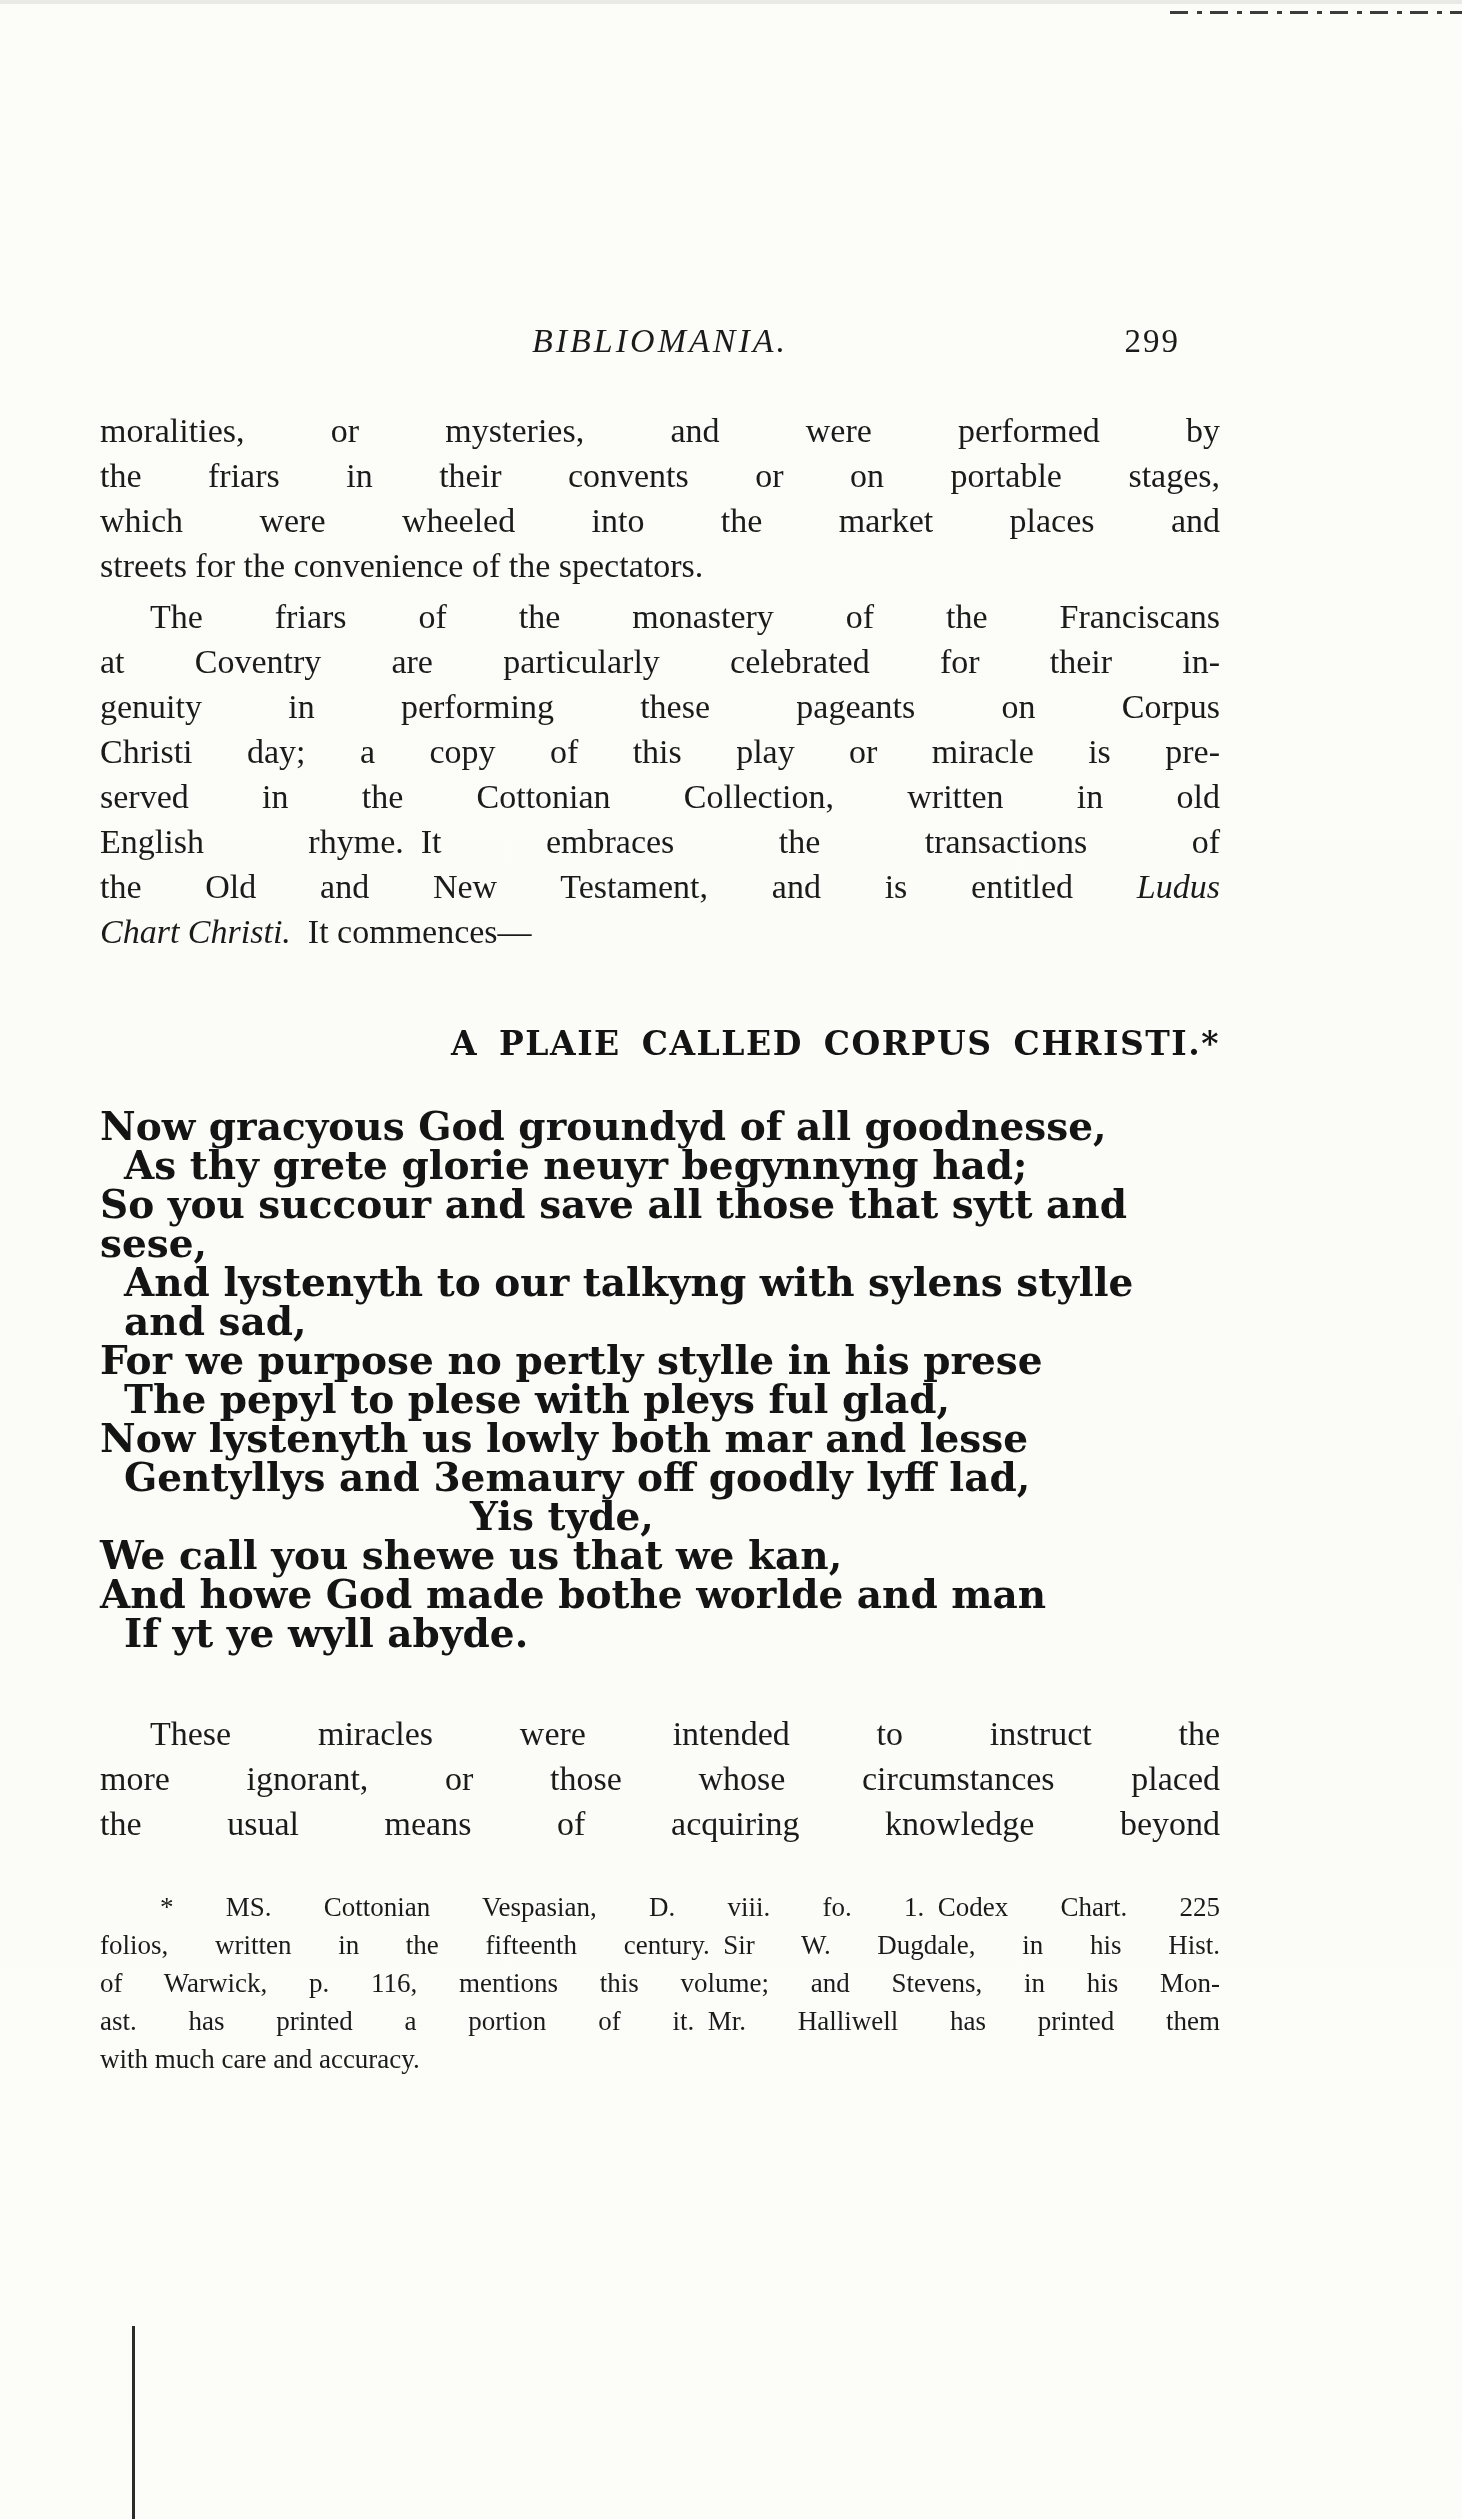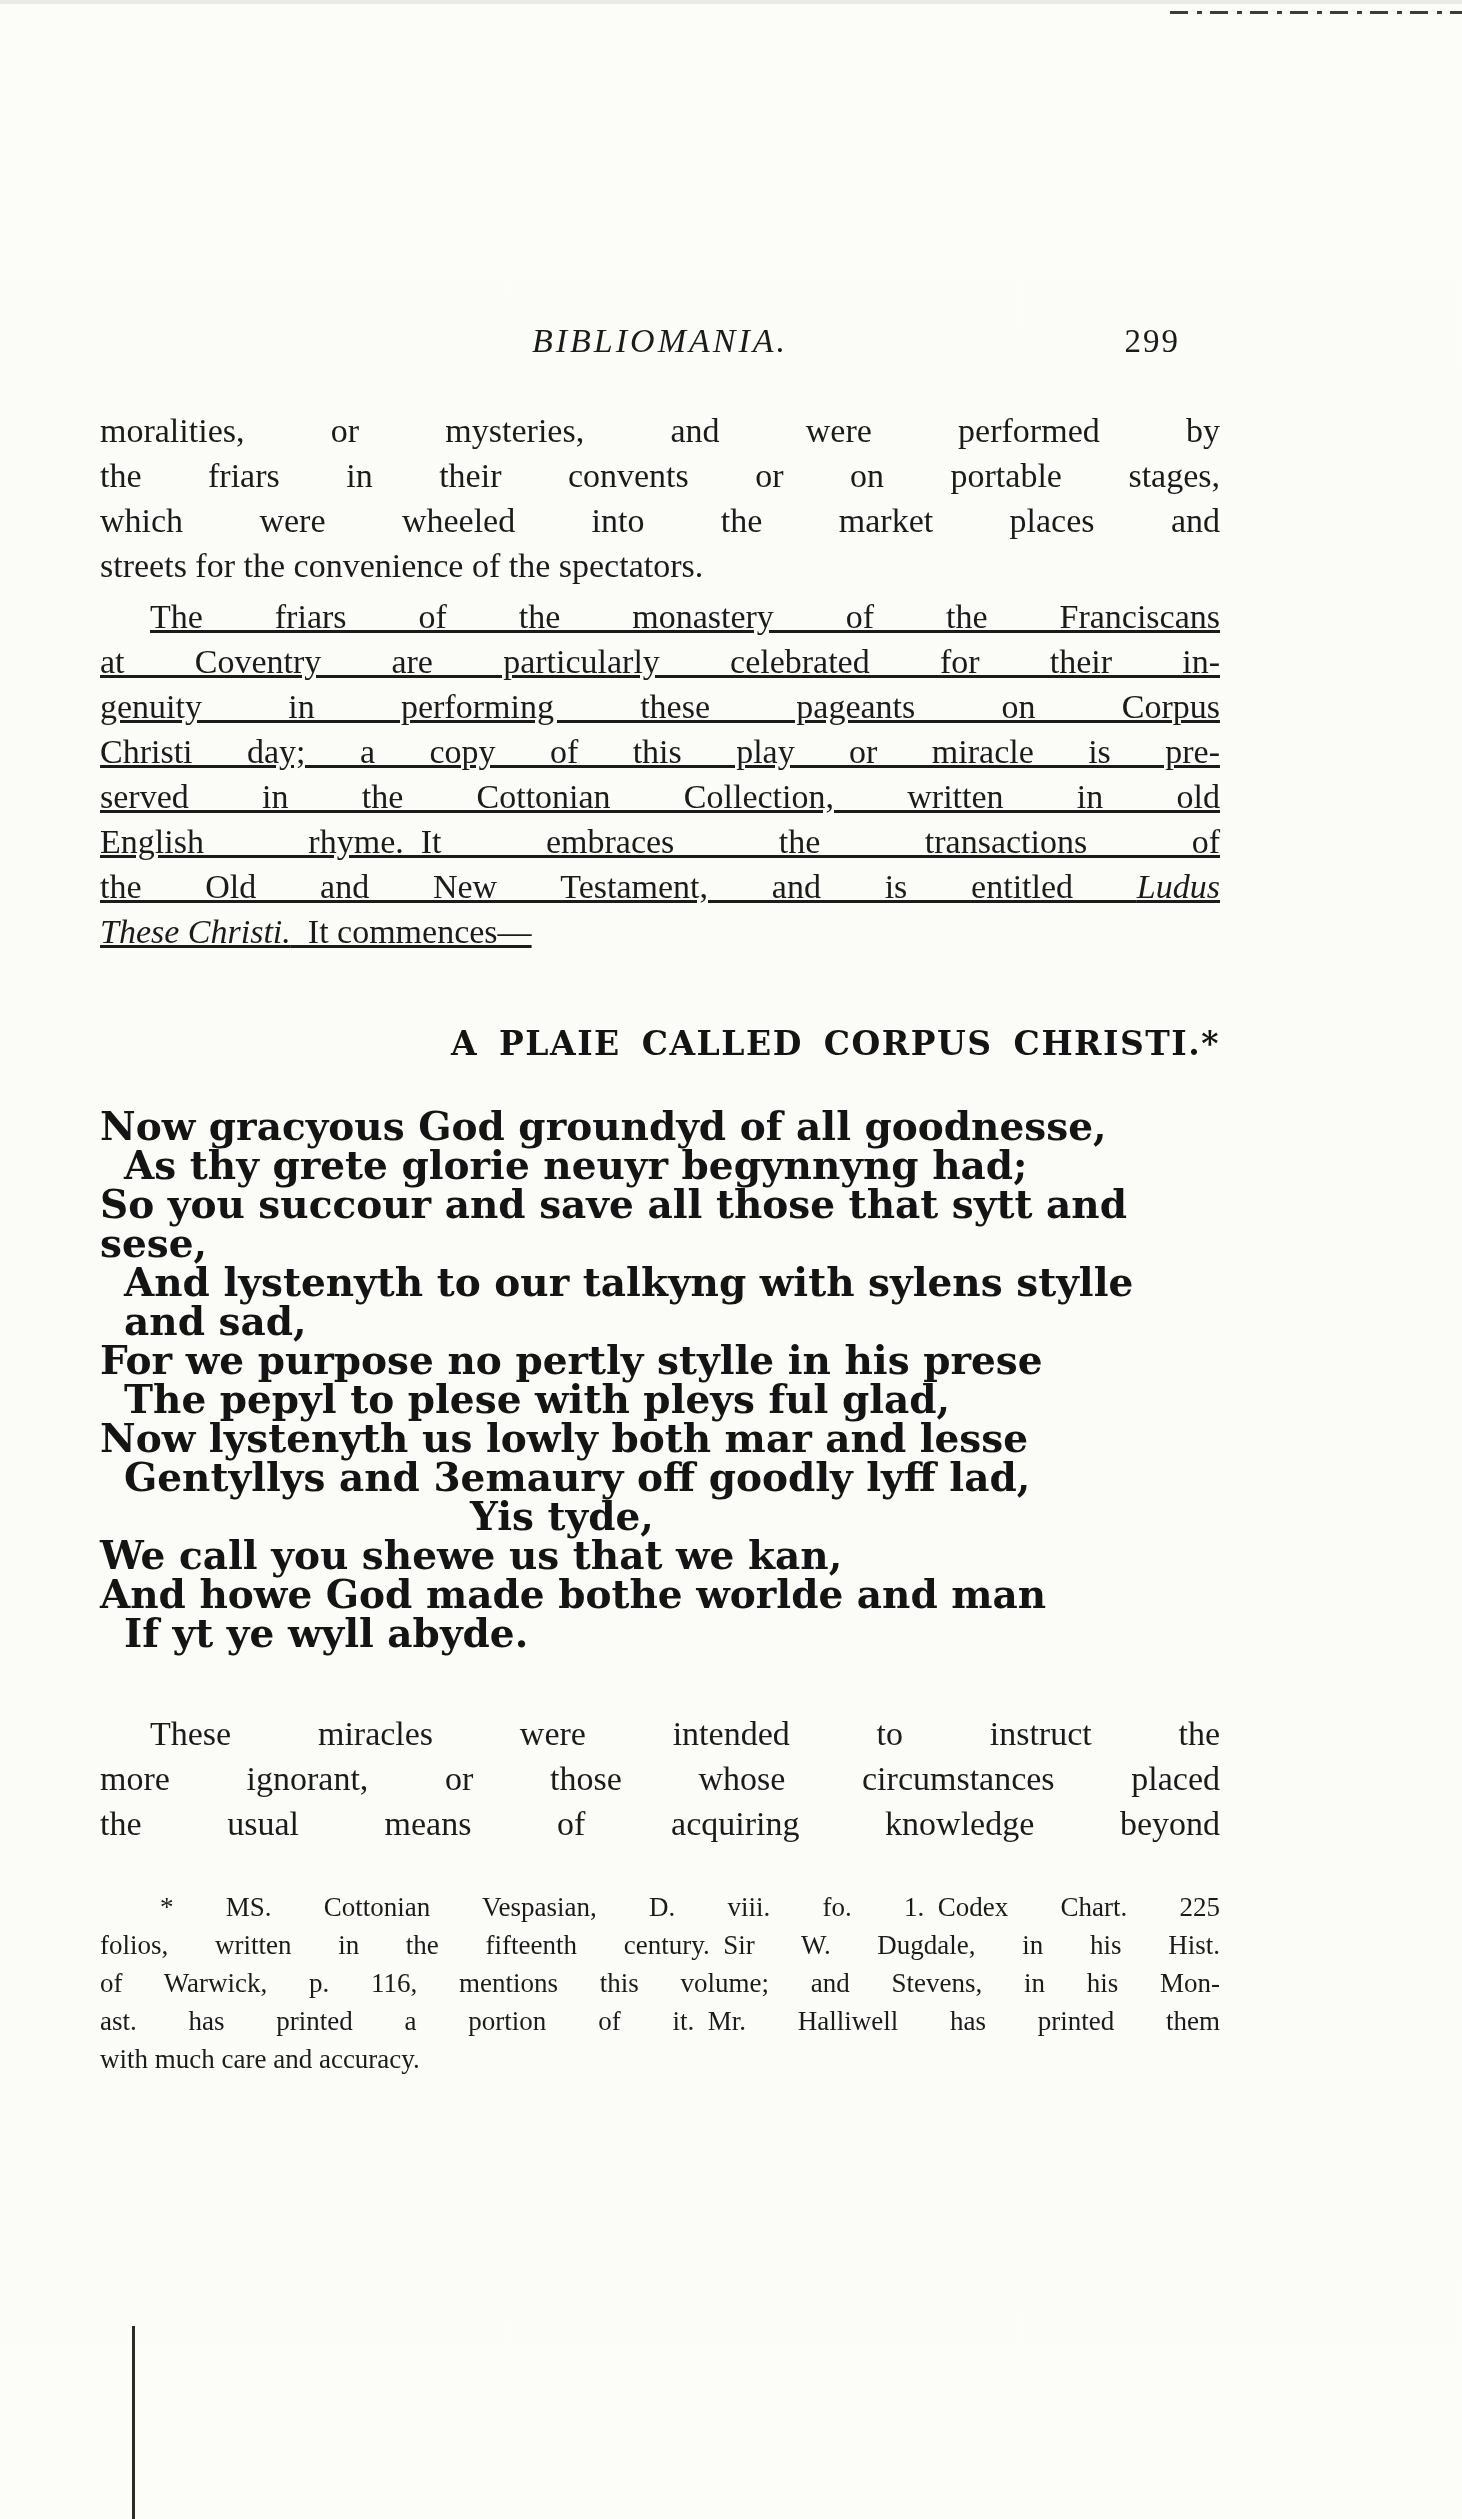--- a/index.html
+++ b/index.html
@@ -30,21 +30,21 @@
     letter-spacing: 3px;
   }
   .page-number {
     position: absolute; right: 40px; top: 1px;
     font-size: 33px;
     letter-spacing: 2px;
     text-align: right;
   }
   
   .para { font-size: 34px; line-height: 45px; }
-  .para + .para { margin-top: 6px; text-decoration: underline; }
+  .para + .para { margin-top: 6px; }
   .tline { text-align: justify; text-align-last: justify; }
   .tline.nofill { text-align-last: left; }
   .para .ind1 { padding-left: 50px; }
   .it { font-style: italic; }
   
   .blackletter {
     font-family: "DejaVu Serif", serif;
     font-weight: 700;
     color: #141414;
   }
@@ -99,21 +99,21 @@
       </div>
 
     <div class="para">
         <div class="tline ind1">The friars of the monastery of the Franciscans</div>
         <div class="tline ind0">at Coventry are particularly celebrated for their in-</div>
         <div class="tline ind0">genuity in performing these pageants on Corpus</div>
         <div class="tline ind0">Christi day; a copy of this play or miracle is pre-</div>
         <div class="tline ind0">served in the Cottonian Collection, written in old</div>
         <div class="tline ind0">English rhyme. It embraces the transactions of</div>
         <div class="tline ind0"><span>the Old and New Testament, and is entitled </span><span class="it">Ludus</span></div>
-        <div class="tline ind0 nofill"><span class="it">These Christi.</span><span> It commences—</span></div>
+        <div class="tline ind0 nofill"><span class="it">Chart Christi.</span><span> It commences—</span></div>
       </div>
 
     <div class="play-heading blackletter">A PLAIE CALLED CORPUS CHRISTI.*</div>
 
     <div class="verse blackletter">
         <div class="tline ind0">Now gracyous God groundyd of all goodnesse,</div>
         <div class="tline ind1">As thy grete glorie neuyr begynnyng had;</div>
         <div class="tline ind0">So you succour and save all those that sytt and sese,</div>
         <div class="tline ind1">And lystenyth to our talkyng with sylens stylle and sad,</div>
         <div class="tline ind0">For we purpose no pertly stylle in his prese</div>

